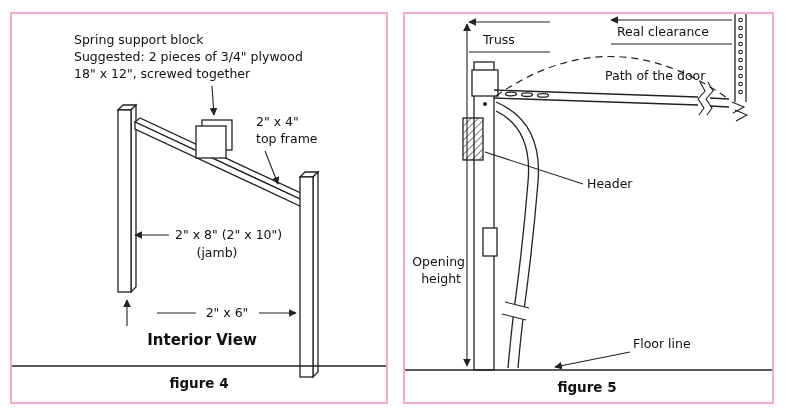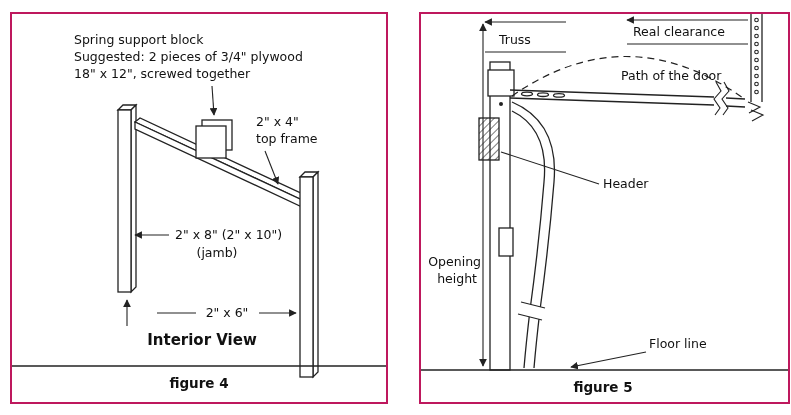--- a/index.html
+++ b/index.html
@@ -1,19 +1,19 @@
 <!DOCTYPE html>
 <html><head>
 <meta charset="utf-8">
 <style>
   html,body{margin:0;padding:0;background:#ffffff;}
   body{width:791px;height:415px;position:relative;font-family:"DejaVu Sans",sans-serif;}
-  .panel{position:absolute;top:12px;height:392px;border:2px solid #be185d;background:#fff;box-sizing:border-box;}
+  .panel{position:absolute;top:12px;height:392px;border:2px solid #f9a8d4;background:#fff;box-sizing:border-box;}
   #fig4-panel{left:10px;width:378px;}
-  #fig5-panel{left:419px;width:371px;}
+  #fig5-panel{left:403px;width:371px;}
   svg{display:block;}
   .ln{stroke:#222;stroke-width:1.3;fill:none;}
   .thin{stroke:#222;stroke-width:1.1;fill:none;}
   .solid{stroke:#222;stroke-width:1.3;fill:#fff;}
   .dash{stroke:#222;stroke-width:1.2;fill:none;stroke-dasharray:7 5;}
   text{font-family:"DejaVu Sans",sans-serif;font-size:12.5px;fill:#111;stroke:none;}
   .title{font-size:15px;font-weight:bold;}
   .caption{font-size:13.5px;font-weight:bold;}
 </style>
 </head>

